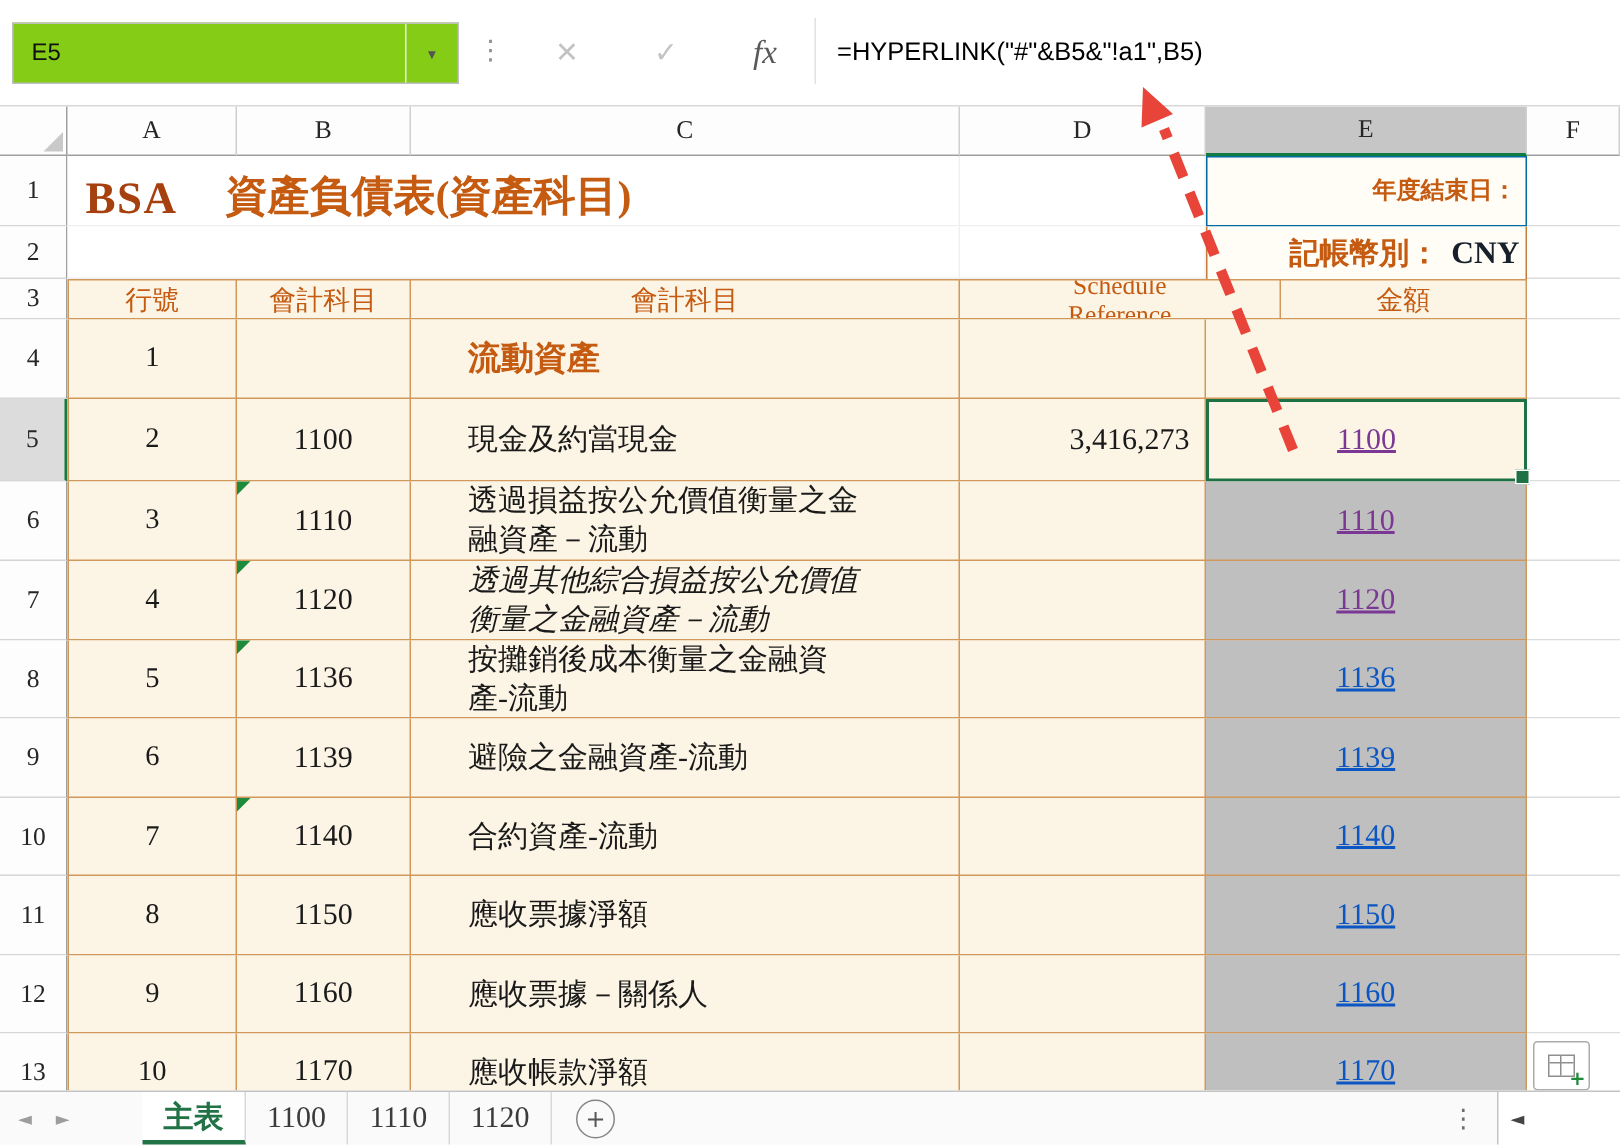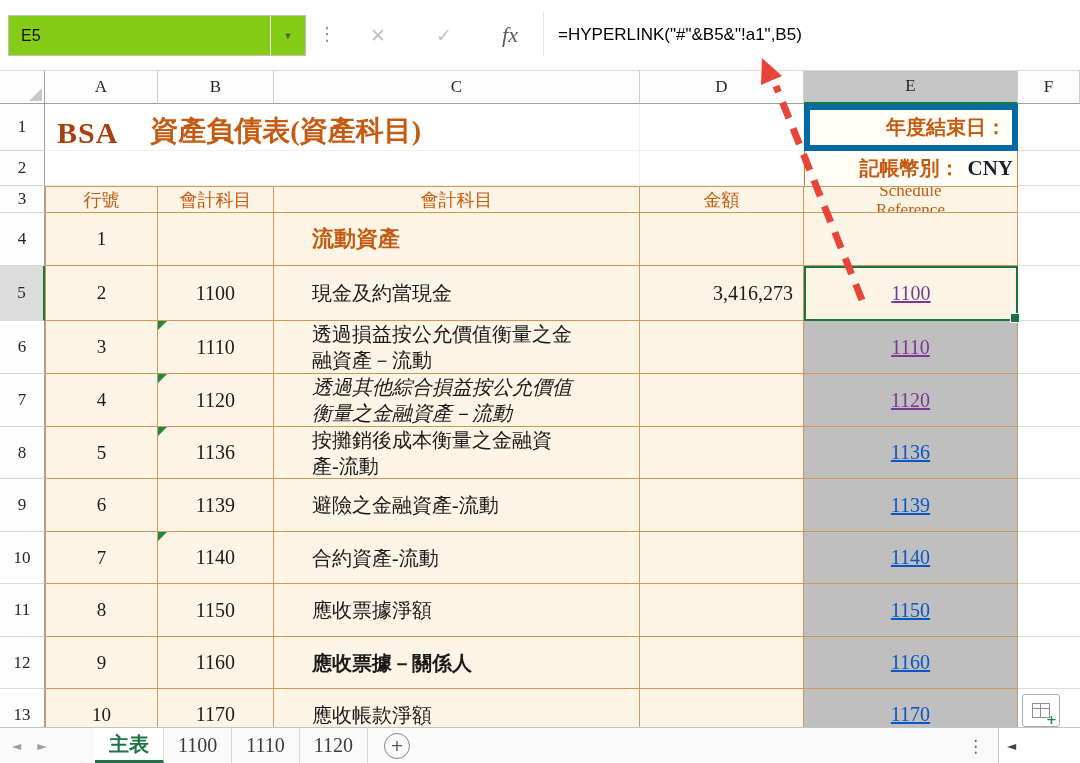--- a/index.html
+++ b/index.html
@@ -38,22 +38,22 @@
   .g-rh{width:45px;display:flex;align-items:center;justify-content:center;font-size:17px;color:#262626;
         background:#fdfdfd;border-right:1px solid #9f9f9f;border-bottom:1px solid #d6d6d6;}
   .g-rh.sel{background:#dcdcdc;border-right:2px solid #107C41;}
 
   
   .g-free{background:#fff;border-right:1px solid #efefef;border-bottom:1px solid #efefef;}
   .title-cell{display:flex;align-items:flex-end;padding-left:12px;}
   .bsa{font-weight:bold;font-size:30px;color:#A6400E;letter-spacing:1px;}
   .sheet-title{font-weight:bold;font-size:28px;color:#C55A11;margin-left:32px;white-space:nowrap;}
   .g-obox{background:#FFFDF6;display:flex;align-items:center;}
-  .e1box{border:6px solid #0369a1;justify-content:flex-end;padding-right:6px;
-         color:#C55A11;font-weight:bold;font-size:20px;}
+  .e1box{border:1px solid #0369a1;justify-content:flex-end;padding-right:6px;
+         color:#C55A11;font-weight:bold;font-size:16px;}
   .e2box{border-left:1px solid #C87B3B;border-right:1px solid #C87B3B;justify-content:flex-end;
          padding-right:4px;font-weight:bold;font-size:20px;}
   .clabel{color:#C55A11;}
   .cval{color:#17202A;margin-left:8px;font-size:21px;}
 
   
   .h3{display:flex;align-items:center;justify-content:center;background:#FCF5E5;
       border-top:1px solid #D1985C;border-right:1px solid #D1985C;border-bottom:1px solid #D1985C;
       color:#C55A11;font-size:18px;}
   .h3.first{border-left:1px solid #D1985C;}
@@ -158,27 +158,27 @@
         <span class="clabel">記帳幣別：</span>
         <span class="cval">CNY</span>
       </div>
       <div class="g-fcell" style="width: 62px;"></div>
     </div>
     <div class="g-row" style="height: 27px;">
       <div class="g-rh">3</div>
       <div class="h3 first" style="width: 113px;">行號</div>
       <div class="h3" style="width: 116px;">會計科目</div>
       <div class="h3" style="width: 366px;">會計科目</div>
-      <div class="h3" style="width: 164px;">金額</div>
       <div class="h3 sched" style="width: 214px;">
         <div class="sched-inner">
           <div>Schedule</div>
           <div>Reference</div>
         </div>
       </div>
+      <div class="h3" style="width: 164px;">金額</div>
       <div class="g-fcell" style="width: 62px;"></div>
     </div>
     <div class="g-row" style="height: 53px;">
       <div class="g-rh">4</div>
       <div class="tc a" style="width: 113px;">1</div>
       <div class="tc b" style="width: 116px;"></div>
       <div class="tc c section" style="width: 366px;">流動資產</div>
       <div class="tc d" style="width: 164px;"></div>
       <div class="tc e" style="width: 214px;"></div>
       <div class="g-fcell" style="width: 62px;"></div>
@@ -258,21 +258,21 @@
       <div class="tc d" style="width: 164px;"></div>
       <div class="tc e shaded" style="width: 214px;">
         <span class="slink blue">1150</span>
       </div>
       <div class="g-fcell" style="width: 62px;"></div>
     </div>
     <div class="g-row" style="height: 52px;">
       <div class="g-rh">12</div>
       <div class="tc a" style="width: 113px;">9</div>
       <div class="tc b" style="width: 116px;">1160</div>
-      <div class="tc c" style="width: 366px; font-weight: bold;">應收票據－關係人</div>
+      <div class="tc c" style="width: 366px;">應收票據－關係人</div>
       <div class="tc d" style="width: 164px;"></div>
       <div class="tc e shaded" style="width: 214px;">
         <span class="slink blue">1160</span>
       </div>
       <div class="g-fcell" style="width: 62px;"></div>
     </div>
     <div class="g-row" style="height: 52px;">
       <div class="g-rh">13</div>
       <div class="tc a" style="width: 113px;">10</div>
       <div class="tc b" style="width: 116px;">1170</div>

